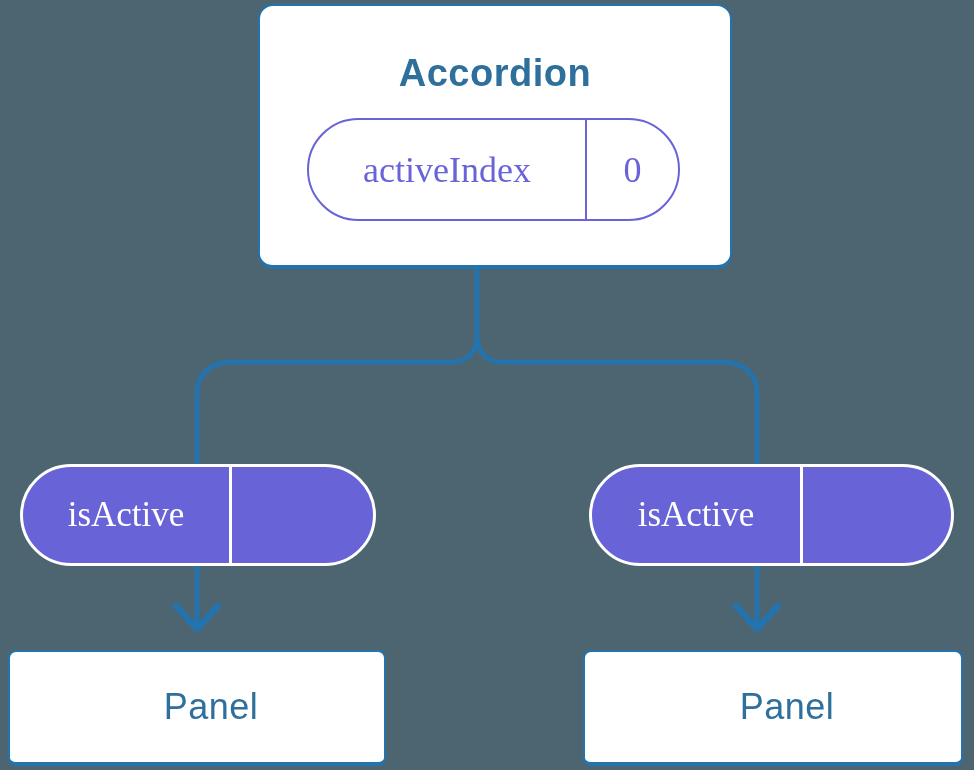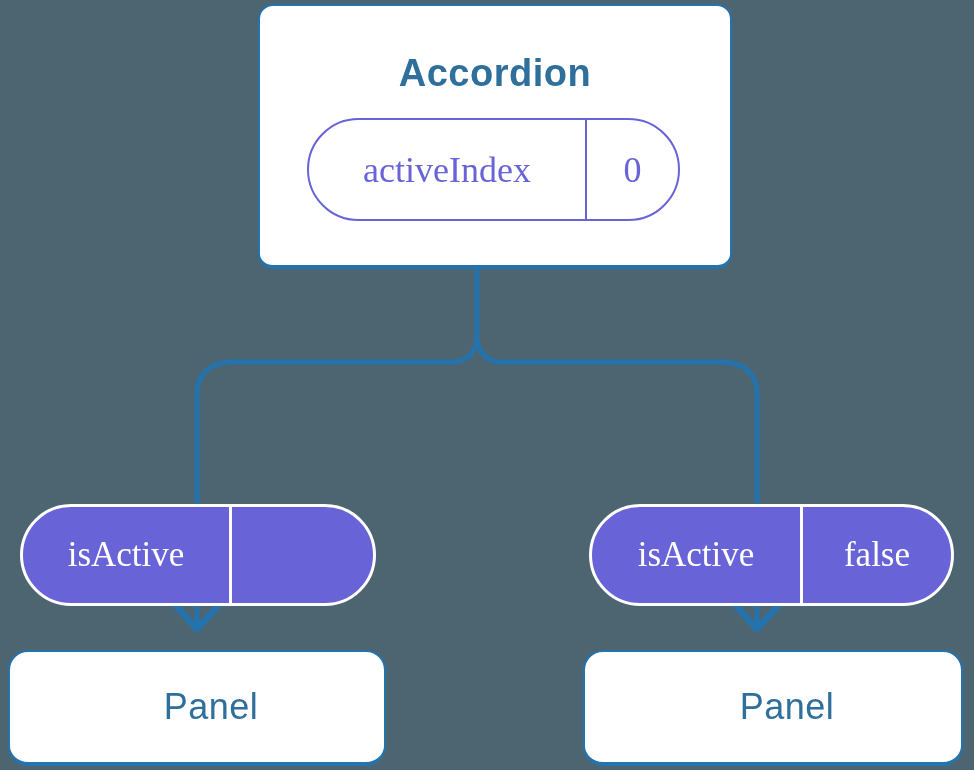--- a/index.html
+++ b/index.html
@@ -82,30 +82,29 @@
   }
   .pill-outline .cell-value { flex: 1; }
   .pill-solid {
     height: 102px;
     background: var(--pill-purple, #6963D8);
     border: 3px solid var(--pill-text-white, #FFFFFF);
     border-radius: 52px;
     color: var(--pill-text-white, #FFFFFF);
     font-size: 35px;
     font-weight: 500;
-    margin-top: 40px;
   }
   .pill-solid .cell-name { border-right: 3px solid var(--pill-text-white, #FFFFFF); }
   .pill-solid .cell-value { flex: 1; }
   .pill-left  { left: 20px;  top: 464px; width: 356px; }
   .pill-left  .cell-name { width: 209px; }
   .pill-right { left: 589px; top: 464px; width: 365px; }
   .pill-right .cell-name { width: 211px; }
   .panel-node {
-    border-radius: 20px;
+    border-radius: 8px;
     display: flex;
     align-items: center;
     justify-content: center;
     font-size: 36px;
     font-weight: 500;
     color: var(--node-label-blue, #2F6F9C);
     letter-spacing: 0.5px;
     padding-left: 28px;
   }
   .panel-left  { left: 8px;   top: 650px; width: 378px; height: 116px; }
@@ -131,21 +130,20 @@
       <div class="cell cell-value">0</div>
     </div>
   </div>
 
   <div class="pill pill-solid pill-left">
     <div class="cell cell-name">isActive</div>
   </div>
 
   <div class="pill pill-solid pill-right">
     <div class="cell cell-name">isActive</div>
-    <div class="cell cell-value">false</div>
   </div>
 
   <div class="node panel-node panel-left">
     <div>Panel</div>
   </div>
 
   <div class="node panel-node panel-right">
     <div>Panel</div>
   </div>
 

